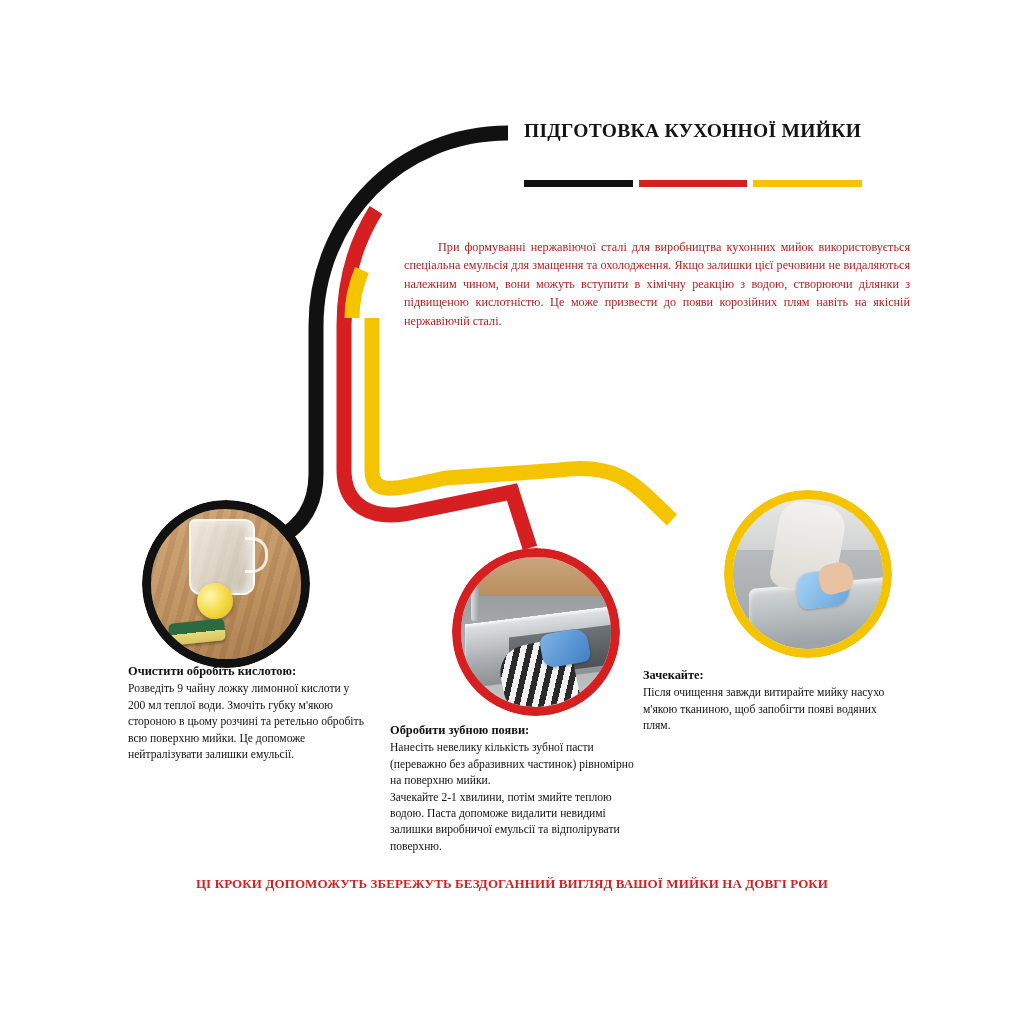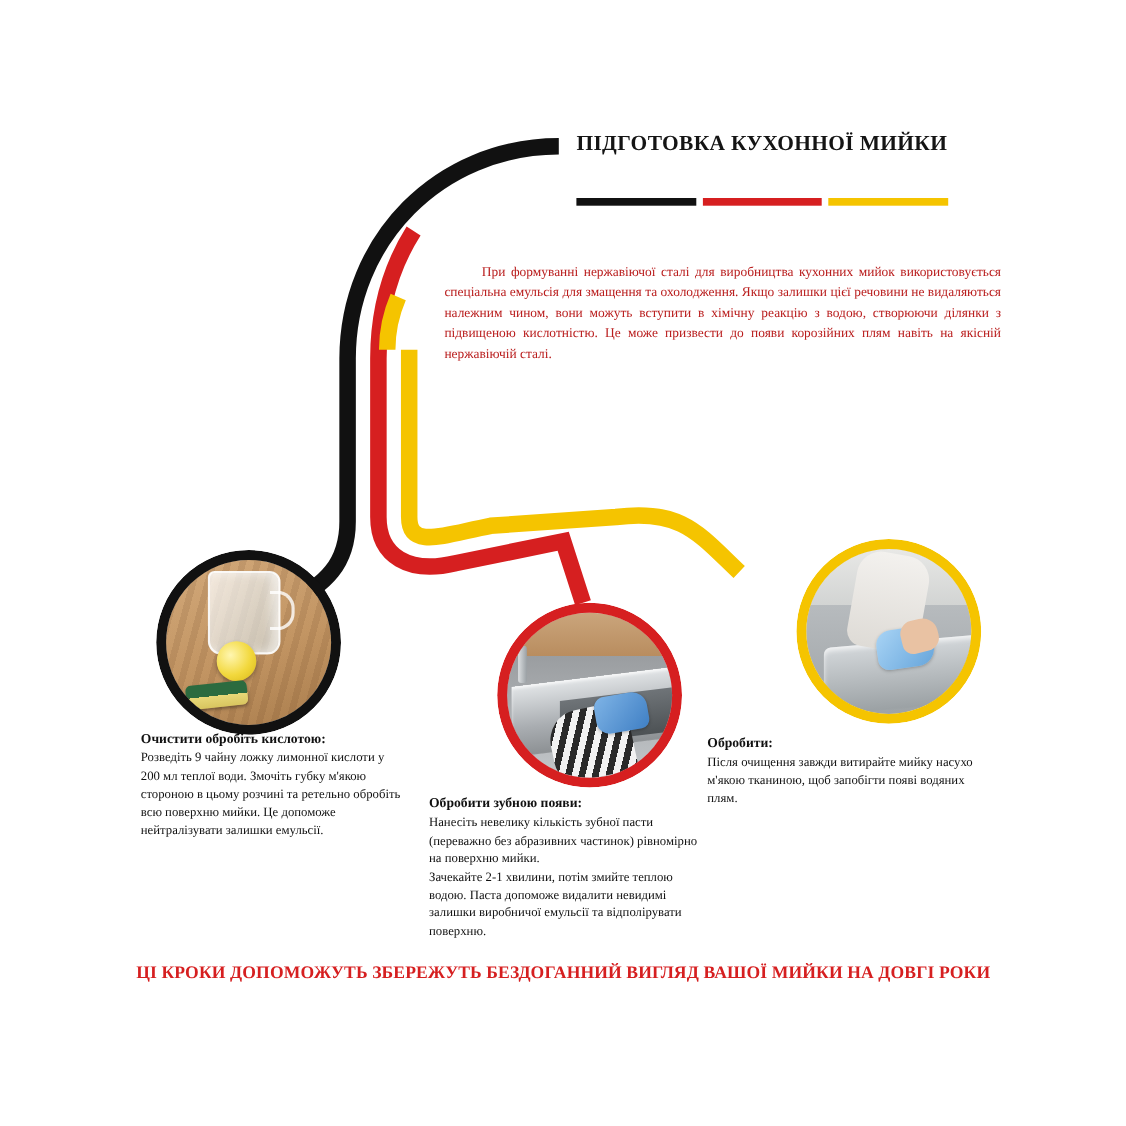--- a/index.html
+++ b/index.html
@@ -226,21 +226,21 @@
   #step-2 { left: 390px; top: 722px; width: 244px; }
   #step-3 { left: 643px; top: 667px; width: 264px; }
 
   
   .footer {
     position: absolute;
     left: 0;
     top: 876px;
     width: 1024px;
     text-align: center;
-    font-size: 16px;
+    font-size: 13px;
     font-weight: bold;
     color: #d61f20;
     letter-spacing: 0.1px;
   }
 </style>
 </head>
 <body>
 
 <div id="infographic">
 
@@ -305,19 +305,19 @@
     <span class="step-body">Розведіть 9 чайну ложку лимонної кислоти у 200 мл теплої води. Змочіть губку м'якою стороною в цьому розчині та ретельно обробіть всю поверхню мийки. Це допоможе нейтралізувати залишки емульсії.</span>
   </div>
 
   <div class="step" id="step-2">
     <span class="step-title">Обробити зубною появи:</span>
     <span class="step-body" style="white-space:pre-line">Нанесіть невелику кількість зубної пасти (переважно без абразивних частинок) рівномірно на поверхню мийки.
 Зачекайте 2-1 хвилини, потім змийте теплою водою. Паста допоможе видалити невидимі залишки виробничої емульсії та відполірувати поверхню.</span>
   </div>
 
   <div class="step" id="step-3">
-    <span class="step-title">Обробити:</span>
+    <span class="step-title">Зачекайте:</span>
     <span class="step-body">Після очищення завжди витирайте мийку насухо м'якою тканиною, щоб запобігти появі водяних плям.</span>
   </div>
 
   <div class="footer">ЦІ КРОКИ ДОПОМОЖУТЬ ЗБЕРЕЖУТЬ БЕЗДОГАННИЙ ВИГЛЯД ВАШОЇ МИЙКИ НА ДОВГІ РОКИ</div>
 
 </div>
 
 </body></html>

